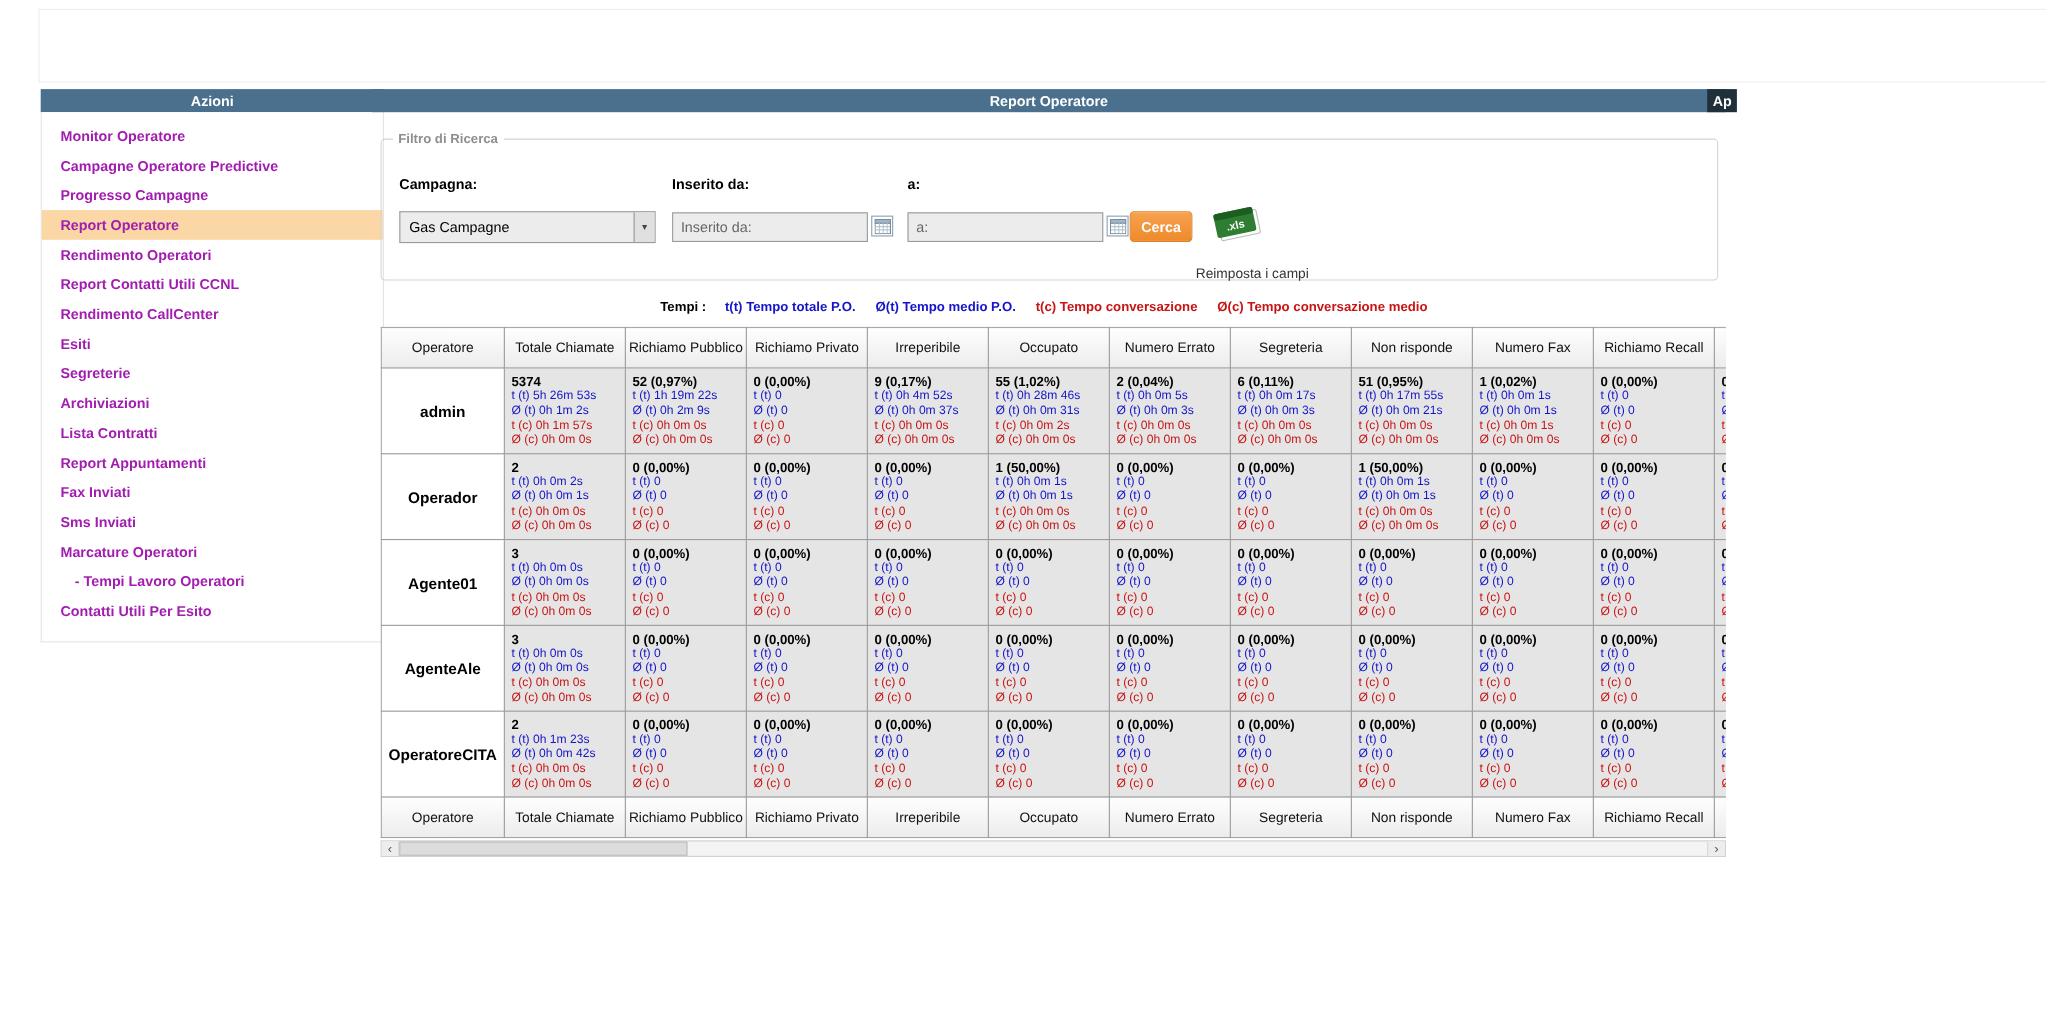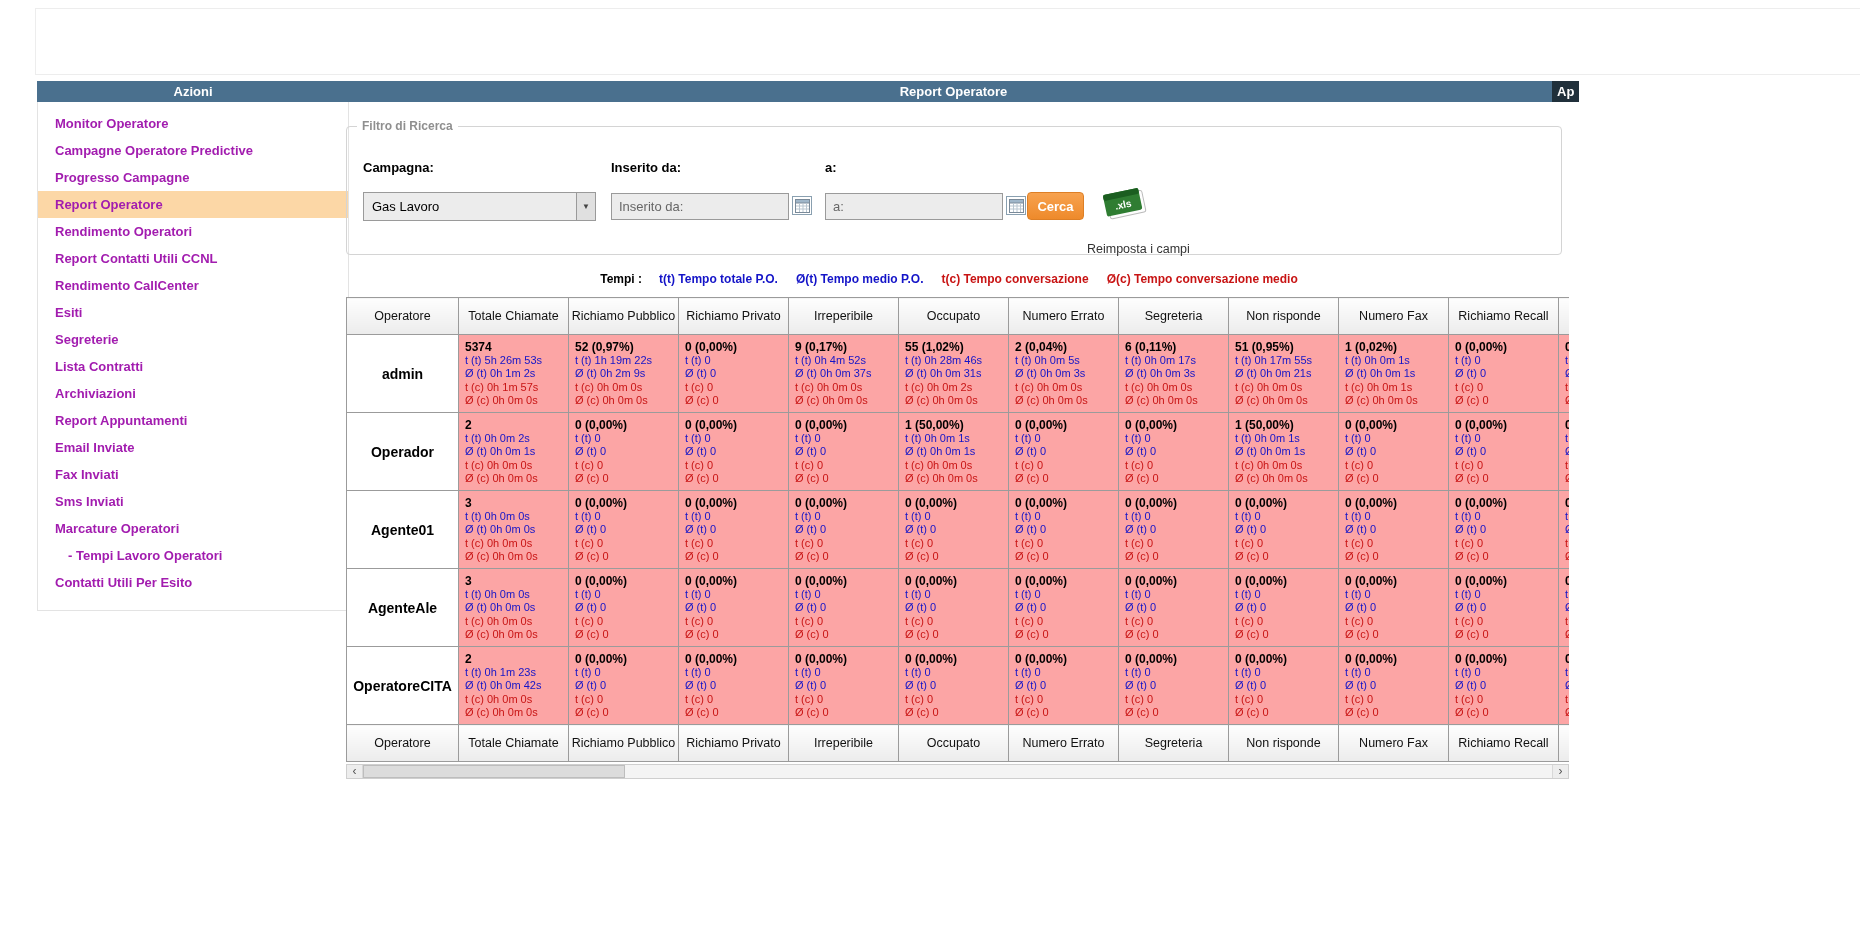--- a/index.html
+++ b/index.html
@@ -65,21 +65,21 @@
   .excel { position: absolute; left: 752px; top: 52px; width: 50px; height: 38px; cursor: pointer; }
   .reimposta { position: absolute; left: 740px; top: 109px; font-size: 12.5px; color: #333; cursor: pointer; }
 
   .tempi { position: absolute; left: 0; top: 191px; width: 100%; text-align: center;
     font-size: 12px; font-weight: bold; color: #000; }
   .tempi-prefix { margin-right: 8px; }
   .tempi-item { margin: 0 9px; }
 
   
   .table-wrap { position: absolute; left: 8px; top: 216px; width: 1223px; overflow: hidden; }
-  .report-table { width: 1332px; table-layout: fixed; border-collapse: collapse; background: #fca5a5; }
+  .report-table { width: 1332px; table-layout: fixed; border-collapse: collapse; background: #e5e5e5; }
   .report-table th, .report-table td { border: 1px solid #9b9b9b; }
   .report-table thead th, .report-table tfoot th { height: 37px; width: 110px;
     background: linear-gradient(#fefefe, #ececec); font-size: 12.5px; font-weight: normal;
     color: #111; text-align: center; }
   .report-table thead th:first-child, .report-table tfoot th:first-child { width: 112px; }
   .report-table thead th.partial, .report-table tfoot th.partial { width: 120px; }
   .report-table tbody tr { height: 78px; }
   .report-table tbody th.op-cell { font-size: 14px; font-weight: bold; color: #000;
     text-align: center; background: #fff; }
   .report-table td.stat { padding: 3px 6px; vertical-align: middle; text-align: left; }
@@ -108,45 +108,44 @@
   <nav class="sidebar-body">
       <div class="sidebar-item"><span>Monitor Operatore</span></div>
       <div class="sidebar-item"><span>Campagne Operatore Predictive</span></div>
       <div class="sidebar-item"><span>Progresso Campagne</span></div>
       <div class="sidebar-item active"><span>Report Operatore</span></div>
       <div class="sidebar-item"><span>Rendimento Operatori</span></div>
       <div class="sidebar-item"><span>Report Contatti Utili CCNL</span></div>
       <div class="sidebar-item"><span>Rendimento CallCenter</span></div>
       <div class="sidebar-item"><span>Esiti</span></div>
       <div class="sidebar-item"><span>Segreterie</span></div>
+      <div class="sidebar-item"><span>Archiviazioni</span></div>
       <div class="sidebar-item"><span>Lista Contratti</span></div>
-      <div class="sidebar-item"><span>Archiviazioni</span></div>
       <div class="sidebar-item"><span>Report Appuntamenti</span></div>
-      <div class="sidebar-item"><span>Email Inviate</span></div>
       <div class="sidebar-item"><span>Fax Inviati</span></div>
       <div class="sidebar-item"><span>Sms Inviati</span></div>
       <div class="sidebar-item"><span>Marcature Operatori</span></div>
       <div class="sidebar-item indent"><span>- Tempi Lavoro Operatori</span></div>
       <div class="sidebar-item"><span>Contatti Utili Per Esito</span></div>
     </nav>
 </aside>
 
 <div class="corner-tab">Ap</div>
 
 <main class="panel">
   <div class="bar">Report Operatore</div>
 
   <fieldset class="filter">
     <legend>Filtro di Ricerca</legend>
     <span class="f-label lbl-campagna">Campagna:</span>
     <span class="f-label lbl-inserito">Inserito da:</span>
     <span class="f-label lbl-a">a:</span>
 
     <div class="select">
-      <span class="select-value">Gas Lavoro</span>
+      <span class="select-value">Gas Campagne</span>
       <span class="select-arrow">▼</span>
     </div>
 
     <input class="f-input in-inserito" placeholder="Inserito da:" style="">
     <button class="cal cal-1">
       <svg width="15" height="14" viewBox="0 0 15 14">
         <rect x="0.5" y="0.5" width="14" height="13" fill="#fff" stroke="#7a8a99"></rect>
         <rect x="0.5" y="0.5" width="14" height="3.5" fill="#9fb6c9" stroke="#7a8a99"></rect>
         <path d="M4.5 4 V13 M8 4 V13 M11.5 4 V13 M1 7 H14 M1 10 H14" stroke="#b9c6d0" fill="none"></path>
       </svg>

